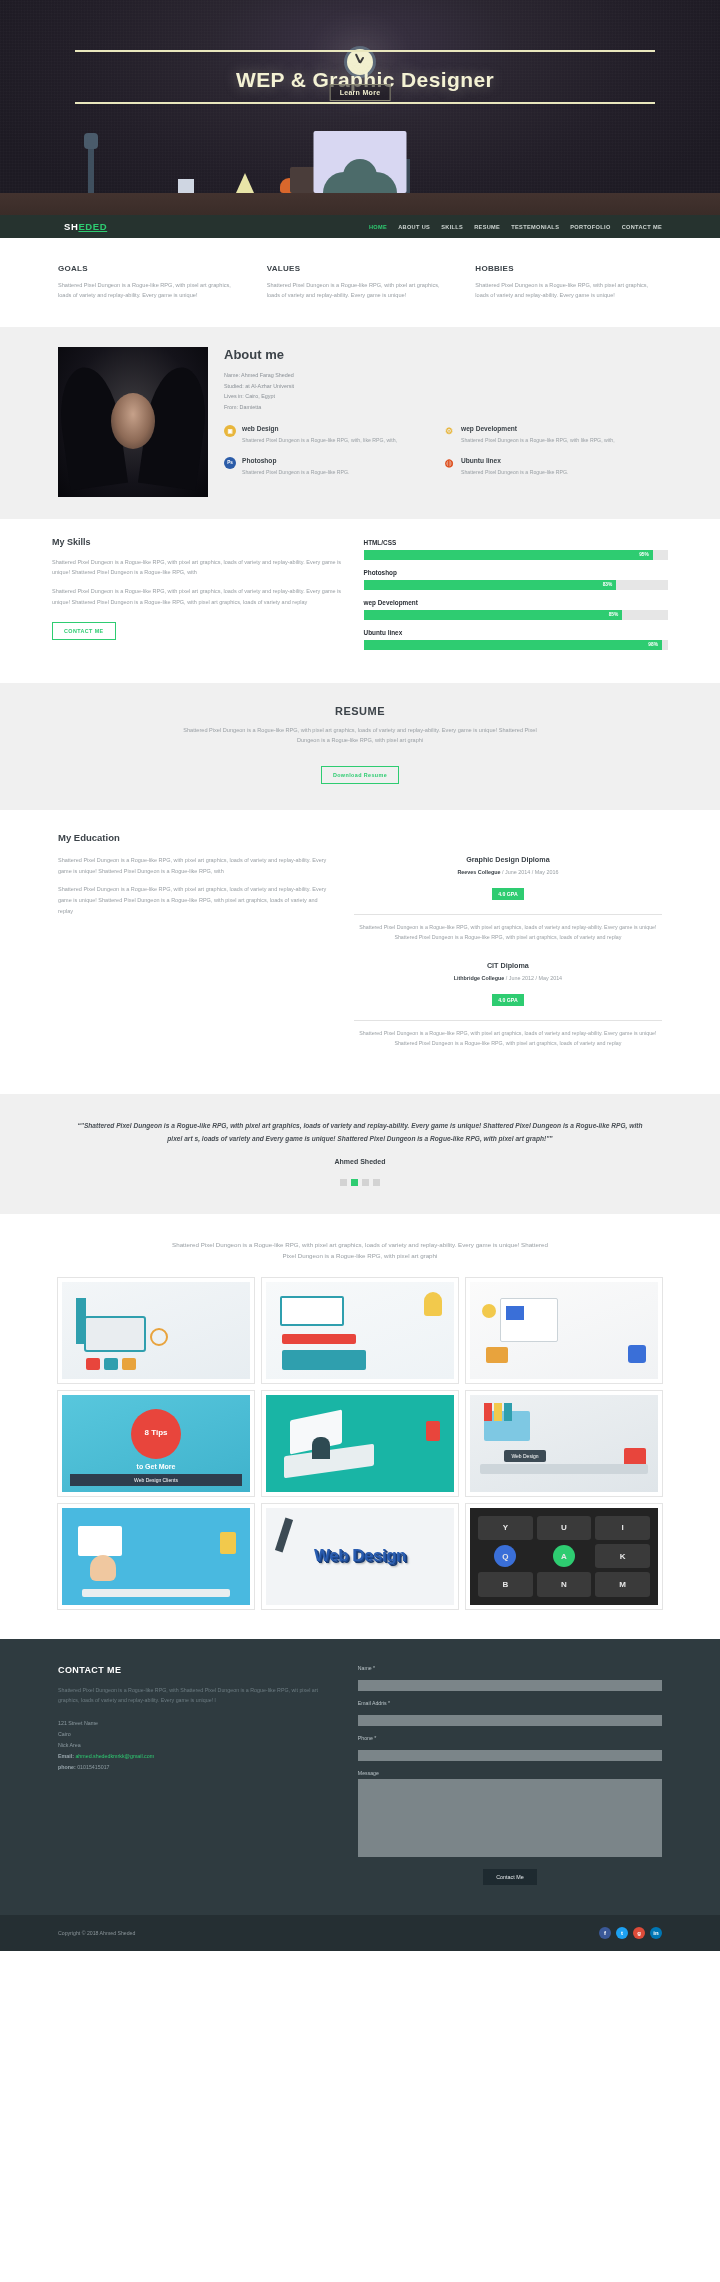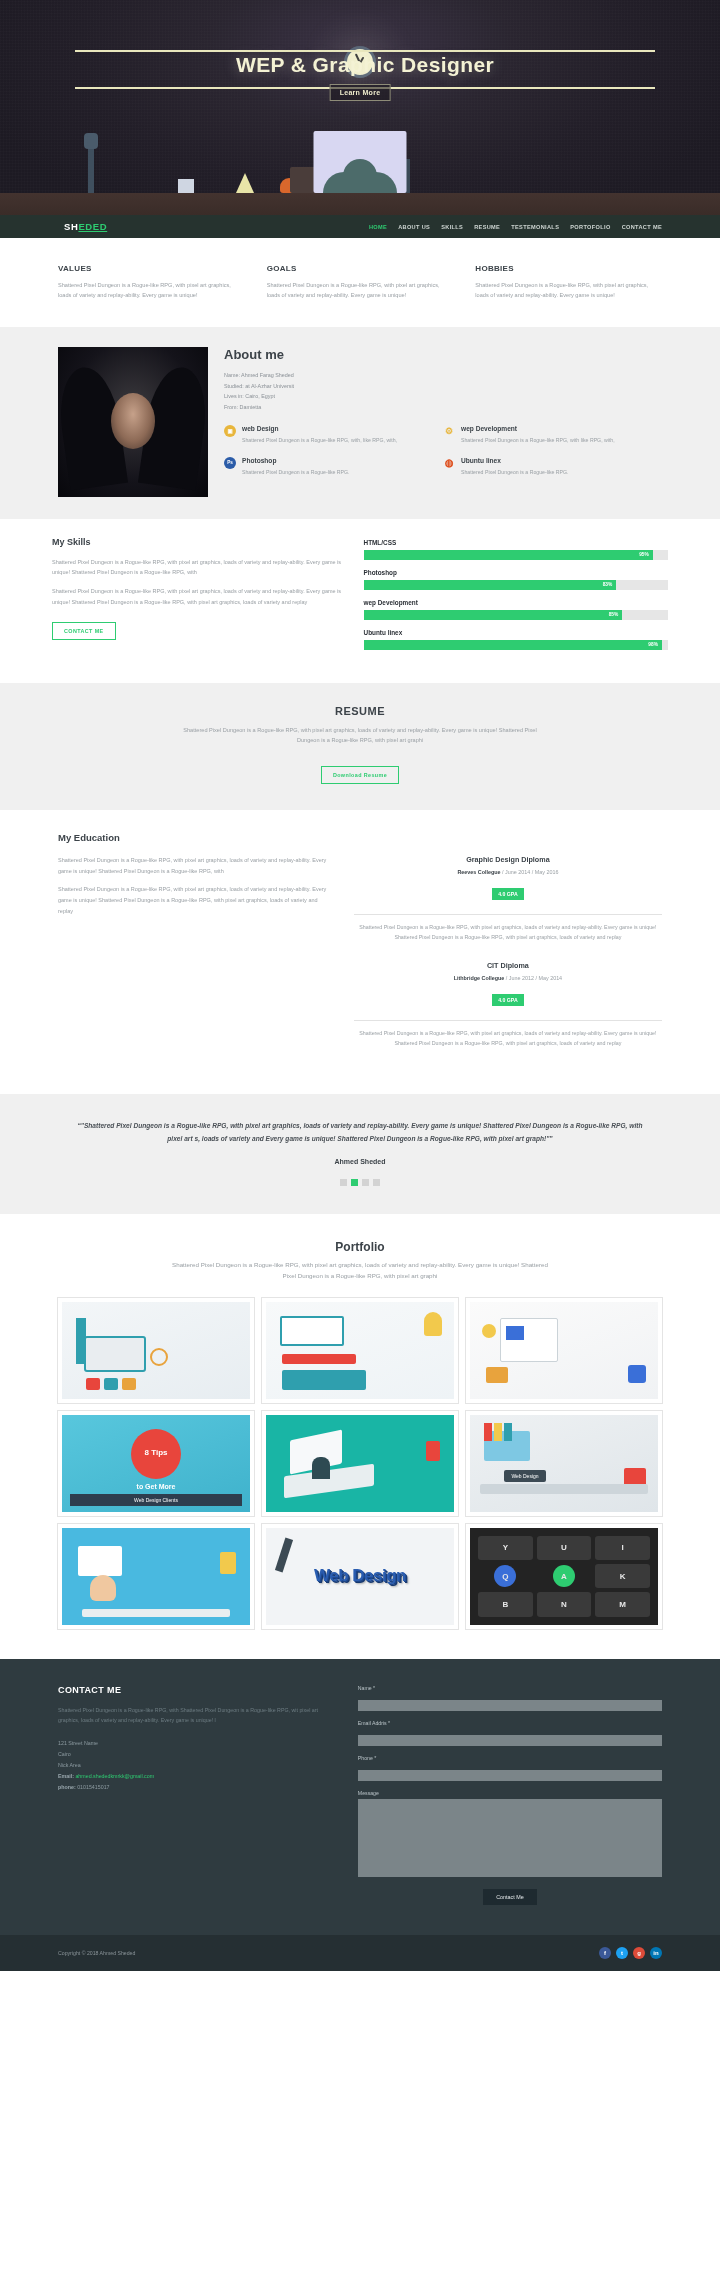--- a/index.html
+++ b/index.html
@@ -33,21 +33,21 @@
   }
   .clock::before, .clock::after {
     content: ""; position: absolute; background: #3a3a3a; border-radius: 1px;
   }
   .clock::before { width: 1.5px; height: 10px; left: 11.5px; top: 4px; transform-origin: bottom center; transform: rotate(-25deg); }
   .clock::after  { width: 1.5px; height: 7px;  left: 11.5px; top: 7px;  transform-origin: bottom center; transform: rotate(30deg); }
 
   .hero-title-box {
     position: absolute; left: 75px; right: 65px; top: 50px; z-index: 4;
     border-top: 2px solid #e9e7bd; border-bottom: 2px solid #e9e7bd;
-    padding: 1px 0 10px;
+    padding: 16px 0 10px;
     text-align: center;
   }
   .hero-title {
     font-size: 21px; font-weight: bold; color: #f4f2d4; letter-spacing: .4px;
     text-shadow: 0 0 14px rgba(244,242,212,.35);
   }
   .learn-more {
     position: absolute; left: 50%; top: 84px; transform: translateX(-50%);
     z-index: 5;
     border: 1px solid #8e8c78; color: #efeccd;
@@ -328,25 +328,25 @@
       <a href="#">RESUME</a>
       <a href="#">TESTEMONIALS</a>
       <a href="#">PORTOFOLIO</a>
       <a href="#">CONTACT ME</a>
     </div>
   </div>
 
   <div class="sec">
     <div class="three-col">
       <div class="col">
+        <h3>GOALS</h3>
+        <p>Shattered Pixel Dungeon is a Rogue-like RPG, with pixel art graphics, loads of variety and replay-ability. Every game is unique!</p>
+      </div>
+      <div class="col">
         <h3>VALUES</h3>
-        <p>Shattered Pixel Dungeon is a Rogue-like RPG, with pixel art graphics, loads of variety and replay-ability. Every game is unique!</p>
-      </div>
-      <div class="col">
-        <h3>GOALS</h3>
         <p>Shattered Pixel Dungeon is a Rogue-like RPG, with pixel art graphics, loads of variety and replay-ability. Every game is unique!</p>
       </div>
       <div class="col">
         <h3>HOBBIES</h3>
         <p>Shattered Pixel Dungeon is a Rogue-like RPG, with pixel art graphics, loads of variety and replay-ability. Every game is unique!</p>
       </div>
     </div>
   </div>
 
   <div class="about">
@@ -482,21 +482,20 @@
     <div class="author">Ahmed Sheded</div>
     <div class="dots">
       <div class="dot"></div>
       <div class="dot on"></div>
       <div class="dot"></div>
       <div class="dot"></div>
     </div>
   </div>
 
   <div class="portfolio">
-    <div class="sec-title">Portfolio</div>
     <div class="sec-sub">Shattered Pixel Dungeon is a Rogue-like RPG, with pixel art graphics, loads of variety and replay-ability. Every game is unique! Shattered Pixel Dungeon is a Rogue-like RPG, with pixel art graphi</div>
     <div class="pf-grid">
 
       <div class="pf-item pf1">
         <div class="shape" style="left:22px;top:34px;width:62px;height:36px;background:#e9edf0;border:2px solid #2f9fae;border-radius:3px"></div>
         <div class="shape" style="left:14px;top:16px;width:10px;height:46px;background:#2f9fae"></div>
         <div class="shape" style="left:88px;top:46px;width:18px;height:18px;border:2px solid #e8a33d;border-radius:50%"></div>
         <div class="shape" style="left:24px;top:76px;width:14px;height:12px;background:#e8453c;border-radius:2px"></div>
         <div class="shape" style="left:42px;top:76px;width:14px;height:12px;background:#2f9fae;border-radius:2px"></div>
         <div class="shape" style="left:60px;top:76px;width:14px;height:12px;background:#e8a33d;border-radius:2px"></div>

